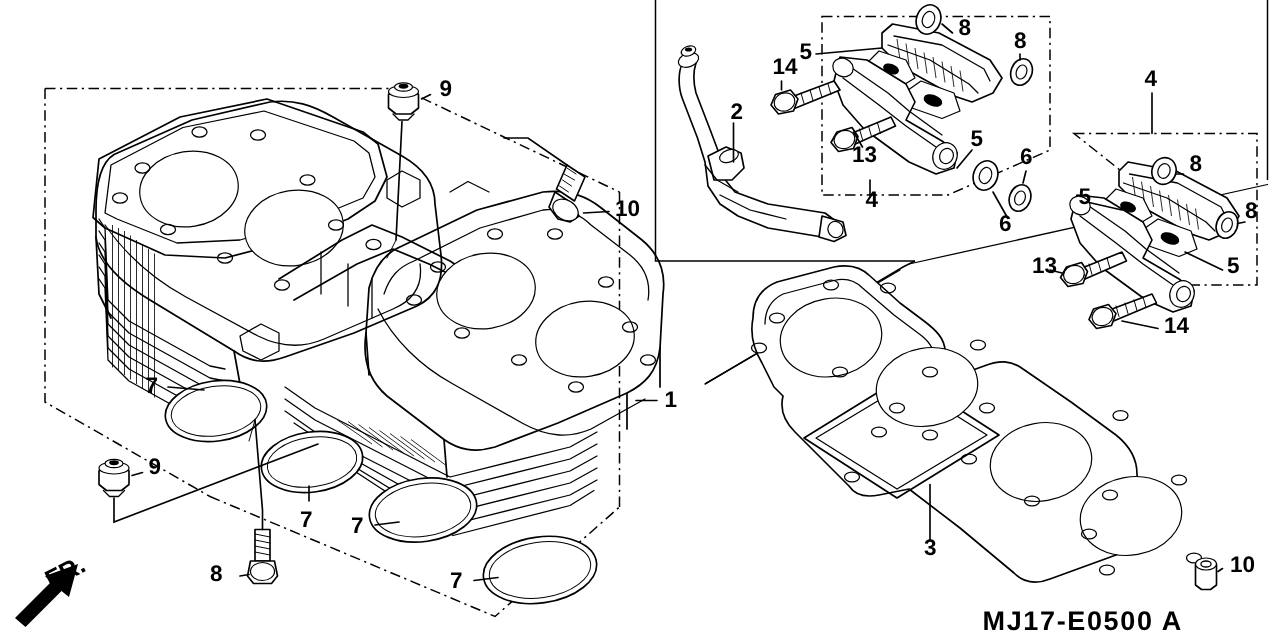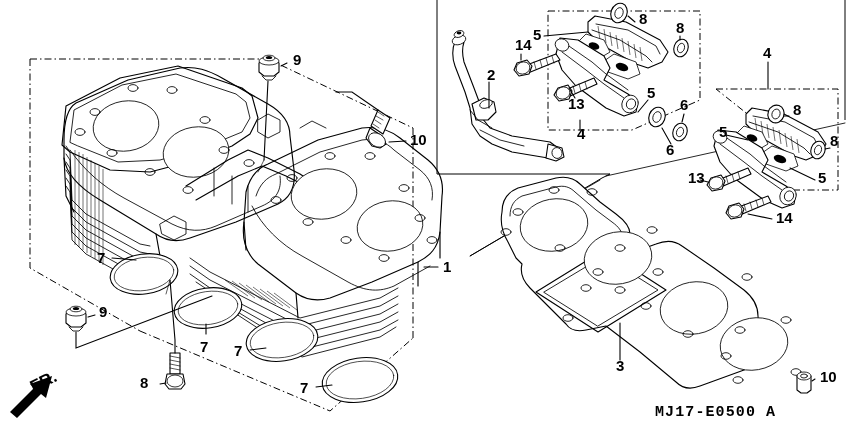--- a/index.html
+++ b/index.html
@@ -12,22 +12,22 @@
   .thin{fill:none;stroke:#000;stroke-width:0.65;stroke-linecap:round;stroke-linejoin:round;}
   .lead{fill:none;stroke:#000;stroke-width:1.1;stroke-linecap:round;}
   .box{fill:none;stroke:#000;stroke-width:1.0;stroke-dasharray:7 3 1.5 3;}
   .boxs{fill:none;stroke:#000;stroke-width:1.0;}
   .wht{fill:#ffffff;stroke:#000;stroke-width:1.1;stroke-linejoin:round;}
   .wht2{fill:#ffffff;stroke:#000;stroke-width:0.8;stroke-linejoin:round;}
   .blk{fill:#000;stroke:none;}
   .hat{fill:none;stroke:#000;stroke-width:0.55;}
   .num{position:absolute;font-family:"Liberation Sans",sans-serif;font-weight:700;
        font-size:15px;color:#000;line-height:1;white-space:nowrap;}
-  .code{position:absolute;font-family:Liberation Mono, monospace;
-        font-weight:700;font-size:15px;letter-spacing:1.1px;color:#000;white-space:nowrap;}
+  .code{position:absolute;font-family:Liberation Sans, sans-serif;
+        font-weight:700;font-size:18px;letter-spacing:1.1px;color:#000;white-space:nowrap;}
   .fr{position:absolute;font-family:"Liberation Sans",sans-serif;font-weight:700;
       font-size:17px;color:#000;transform:rotate(-27deg);white-space:nowrap;}
 </style>
 </head>
 <body>
 
 <div id="stage">
 
 <svg width="850" height="425" viewBox="0 0 850 425" xmlns="http://www.w3.org/2000/svg">
 

